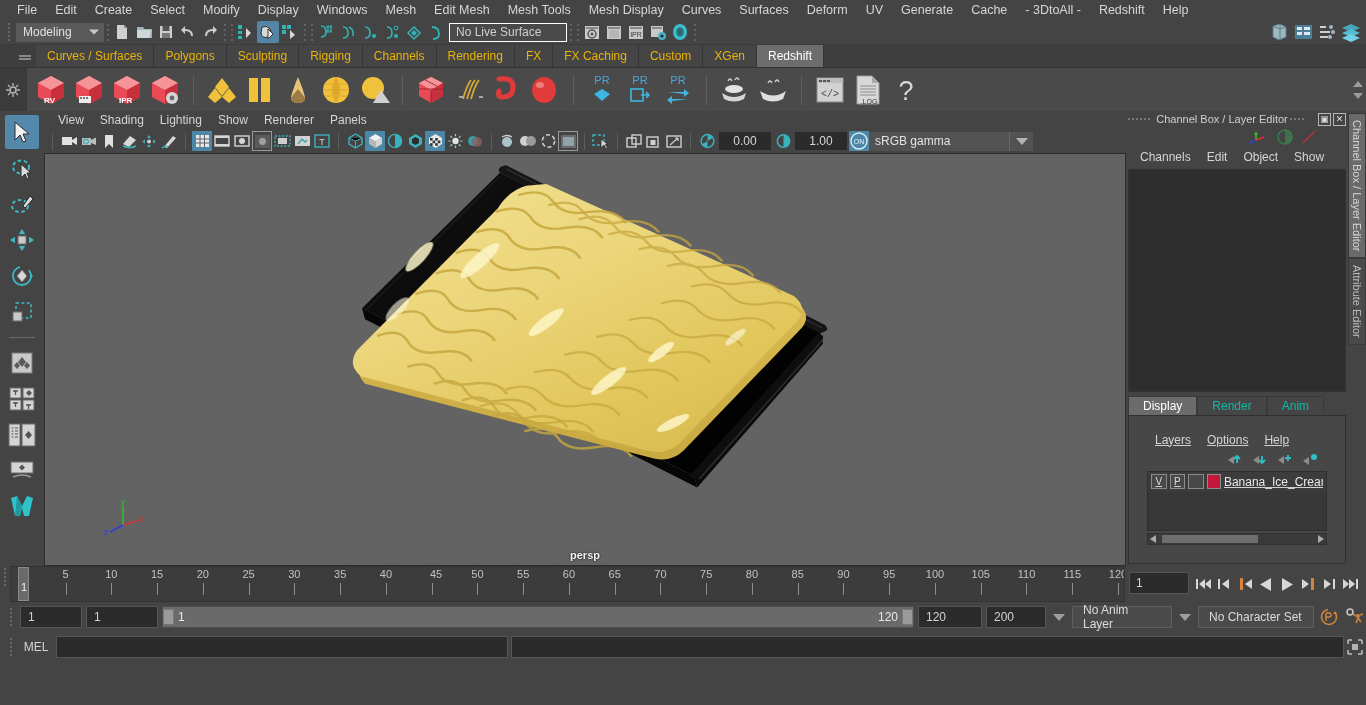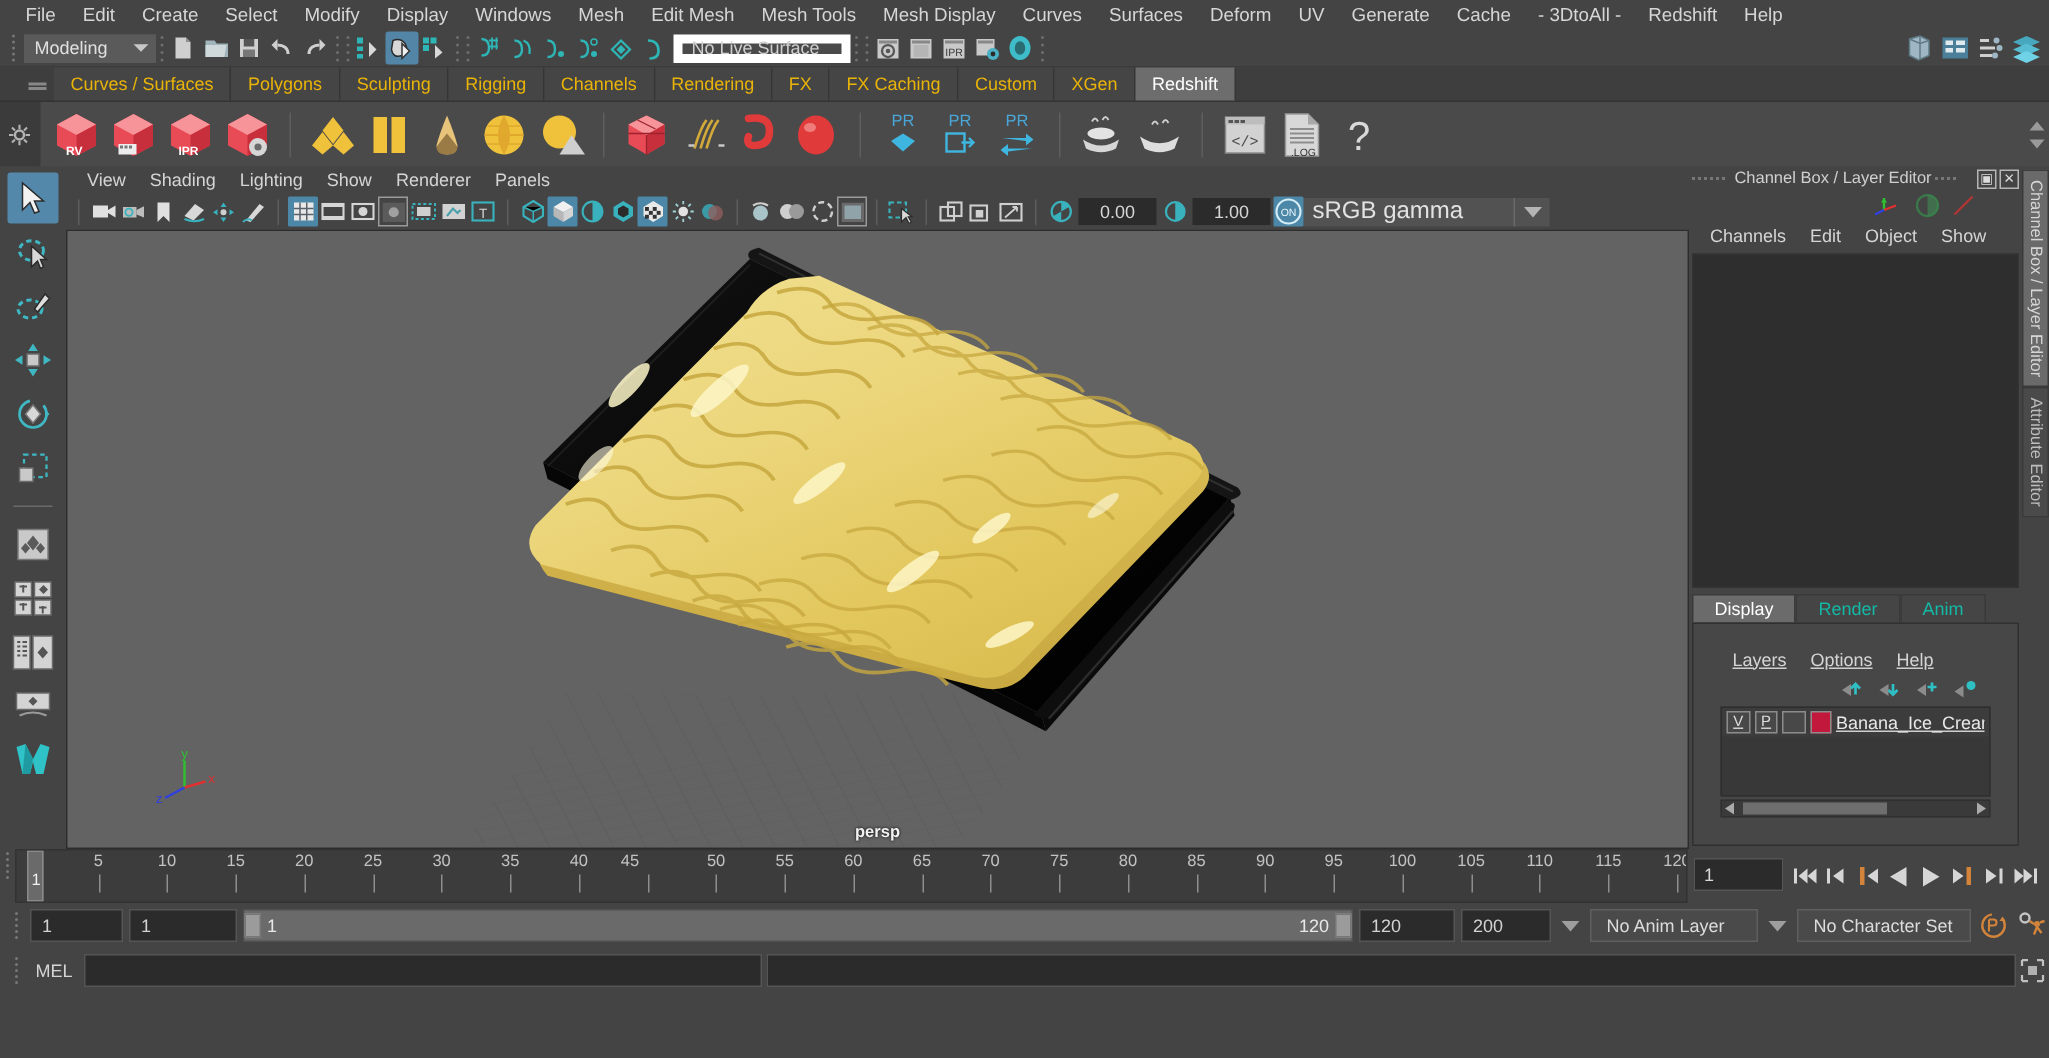--- a/index.html
+++ b/index.html
@@ -41,21 +41,21 @@
     border-top:5px solid #c8c8c8;
   }
   .sep { width:1px; height:17px; background:#5d5d5d; margin:0 6px; }
   .sepdots { width:7px; height:22px; display:flex; flex-direction:column;
     justify-content:center; align-items:center; gap:3px; }
   .sepdots i { width:2px;height:2px;background:#6e6e6e;border-radius:50%; }
   .ico { width:22px; height:22px; display:inline-flex; align-items:center;
          justify-content:center; position:relative; cursor:default; }
   .ico.sel { background:#5285a6; border-radius:2px; }
   .live-surface {
-    background:#4a4a4a; border:6px solid #ffffff; height:19px; min-width:118px;
+    background:#4a4a4a; border:1px solid #ffffff; height:19px; min-width:118px;
     display:flex; align-items:center; padding-left:6px; color:#cfcfcf; font-size:12px;
     margin-left:2px;
   }
   .right-icons { margin-left:auto; display:flex; align-items:center; gap:2px; padding-right:4px; }
 
   
   .shelfwrap { background:#444; }
   .shelf-tabs { height:22px; display:flex; align-items:stretch; padding-left:14px; background:#3e3e3e; }
   .shelf-tabs .grip { width:22px; display:flex;align-items:center;justify-content:center; }
   .shelf-tabs .grip span { display:block;width:12px;height:2px;background:#888;
@@ -96,21 +96,21 @@
   .vpmenu .mi { padding:1px 8px; font-size:12px; color:#d5d5d5; cursor:default;}
   .vptools { height:24px; display:flex; align-items:center; background:#444;
              padding-left:2px; gap:0px; }
   .vtool { width:20px;height:20px;display:flex;align-items:center;justify-content:center;
            position:relative; cursor:default; }
   .vtool.on { background:#4c87a8; border-radius:1px; }
   .vtool.framed { border:1px solid #9a9a9a; }
   .numfield { background:#2b2b2b; color:#d6d6d6; height:18px; width:52px;
     display:flex;align-items:center;justify-content:center;font-size:12px; margin:0 2px;}
   .gammabox { background:#525252; height:19px; width:140px; display:flex;align-items:center;
-    padding-left:6px; font-size:16px; color:#e2e2e2; }
+    padding-left:6px; font-size:12px; color:#e2e2e2; }
   .gammaarw { background:#525252; height:19px; width:24px; display:flex;align-items:center;
     justify-content:center; border-left:1px solid #6a6a6a;}
 
   
   .viewport { flex:1; position:relative; background:#636363; overflow:hidden;
               border:1px solid #2c2c2c; margin:0 0 0 0; }
   .persp-label { position:absolute; left:50%; transform:translateX(-50%); bottom:4px;
     color:#f2f2f2; font-size:11px; font-weight:bold; text-shadow:0 0 2px #000;}
   .axisgiz { position:absolute; left:58px; bottom:22px; width:46px; height:46px; }
 
@@ -1231,21 +1231,21 @@
           <div class="ticklabel" style="left: 191.874px;">20</div>
           <div class="tick" style="left: 191.874px;"></div>
           <div class="ticklabel" style="left: 237.63px;">25</div>
           <div class="tick" style="left: 237.63px;"></div>
           <div class="ticklabel" style="left: 283.387px;">30</div>
           <div class="tick" style="left: 283.387px;"></div>
           <div class="ticklabel" style="left: 329.143px;">35</div>
           <div class="tick" style="left: 329.143px;"></div>
           <div class="ticklabel" style="left: 374.899px;">40</div>
           <div class="tick" style="left: 374.899px;"></div>
-          <div class="ticklabel" style="left: 409px;">45</div>
+          <div class="ticklabel" style="left: 425px;">45</div>
           <div class="tick" style="left: 420.655px;"></div>
           <div class="ticklabel" style="left: 466.412px;">50</div>
           <div class="tick" style="left: 466.412px;"></div>
           <div class="ticklabel" style="left: 512.168px;">55</div>
           <div class="tick" style="left: 512.168px;"></div>
           <div class="ticklabel" style="left: 557.924px;">60</div>
           <div class="tick" style="left: 557.924px;"></div>
           <div class="ticklabel" style="left: 603.681px;">65</div>
           <div class="tick" style="left: 603.681px;"></div>
           <div class="ticklabel" style="left: 649.437px;">70</div>
@@ -1337,21 +1337,21 @@
     <div class="tfield" style="width:72px">1</div>
     <div class="rangeslider">
       <div class="grip"></div>
       <div class="l">1</div>
       <div class="r">120</div>
       <div class="grip"></div>
     </div>
     <div class="tfield" style="width:64px">120</div>
     <div class="tfield" style="width:60px">200</div>
     <div class="smalltri"></div>
-    <div class="dropdownfield" style="width:112px">No Anim Layer</div>
+    <div class="dropdownfield" style="width:100px">No Anim Layer</div>
     <div class="smalltri"></div>
     <div class="dropdownfield" style="width:116px">No Character Set</div>
     <div class="cmdicon">
       <svg width="20" height="20" viewBox="0 0 20 20">
           <circle cx="10" cy="10" r="7.5" fill="none" stroke="#d3843a" stroke-width="1.6" stroke-dasharray="34 8"></circle>
           <path d="M7 6 v8 M7 10 h3 a2 2 0 0 0 0 -4 h-3" stroke="#d3843a" stroke-width="1.4" fill="none"></path>
           <path d="M16 4 l2 3 h-4z" fill="#d3843a"></path>
         </svg>
     </div>
     <div class="cmdicon">

